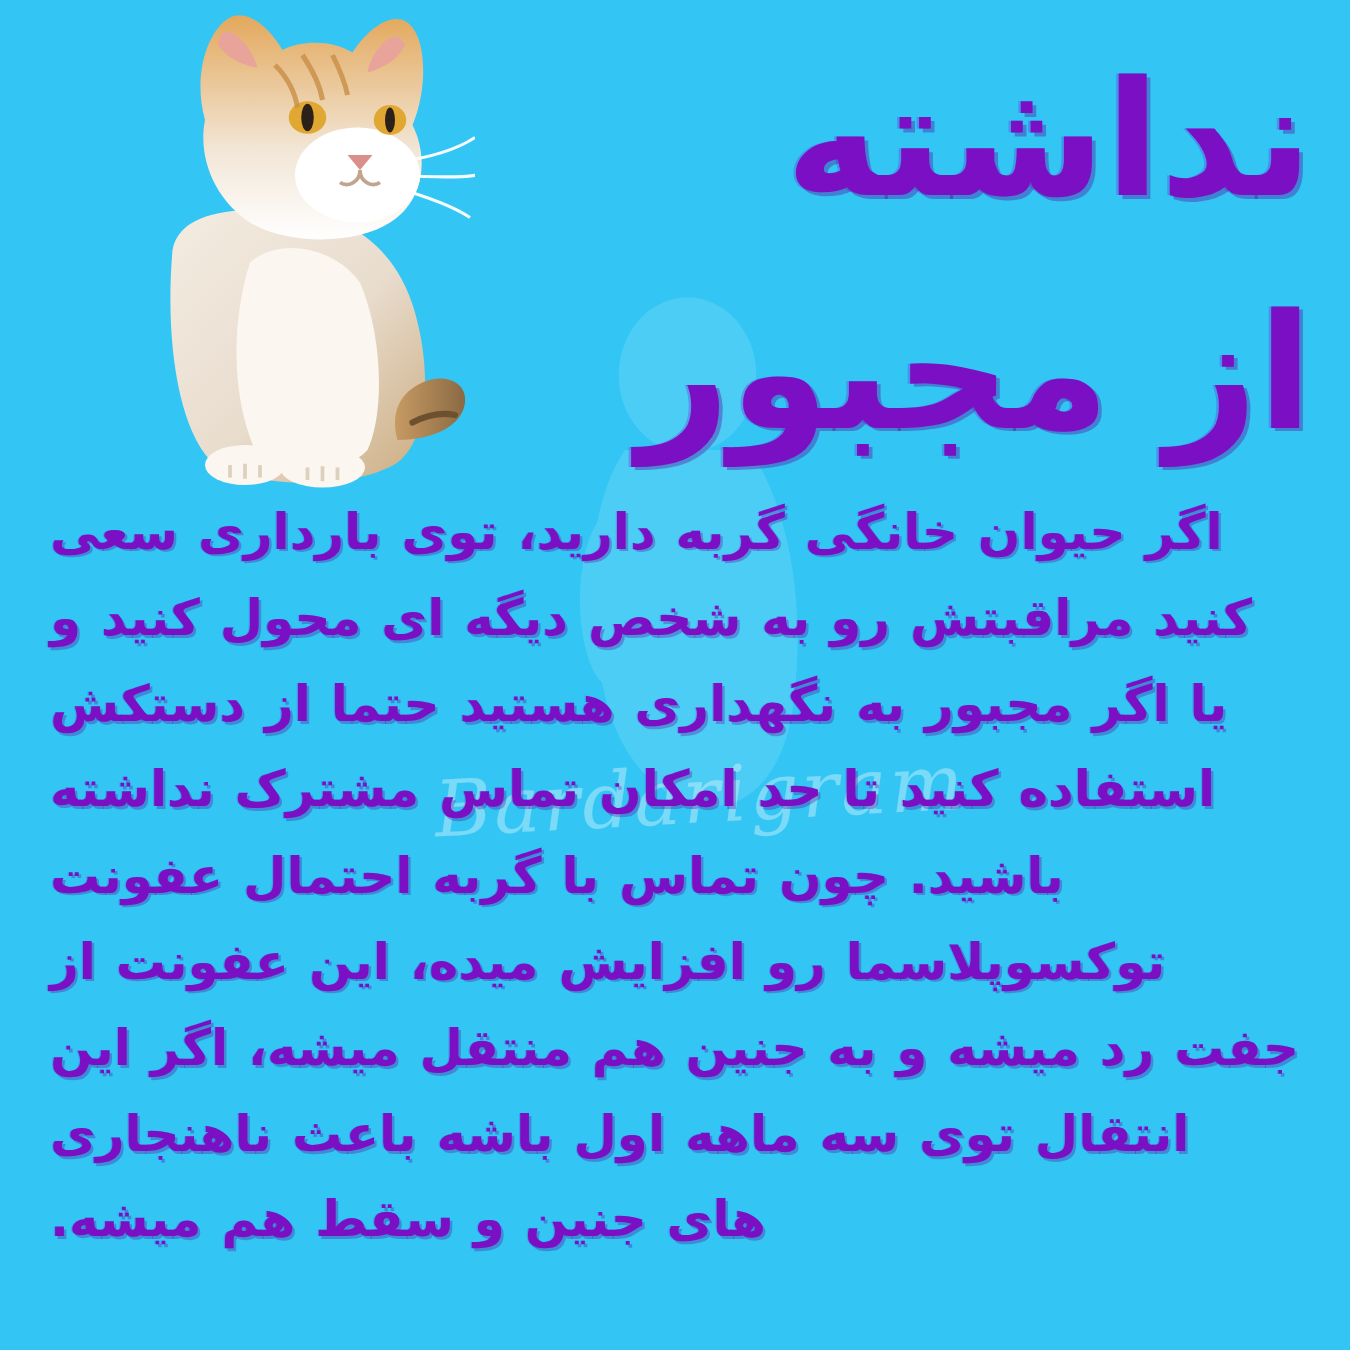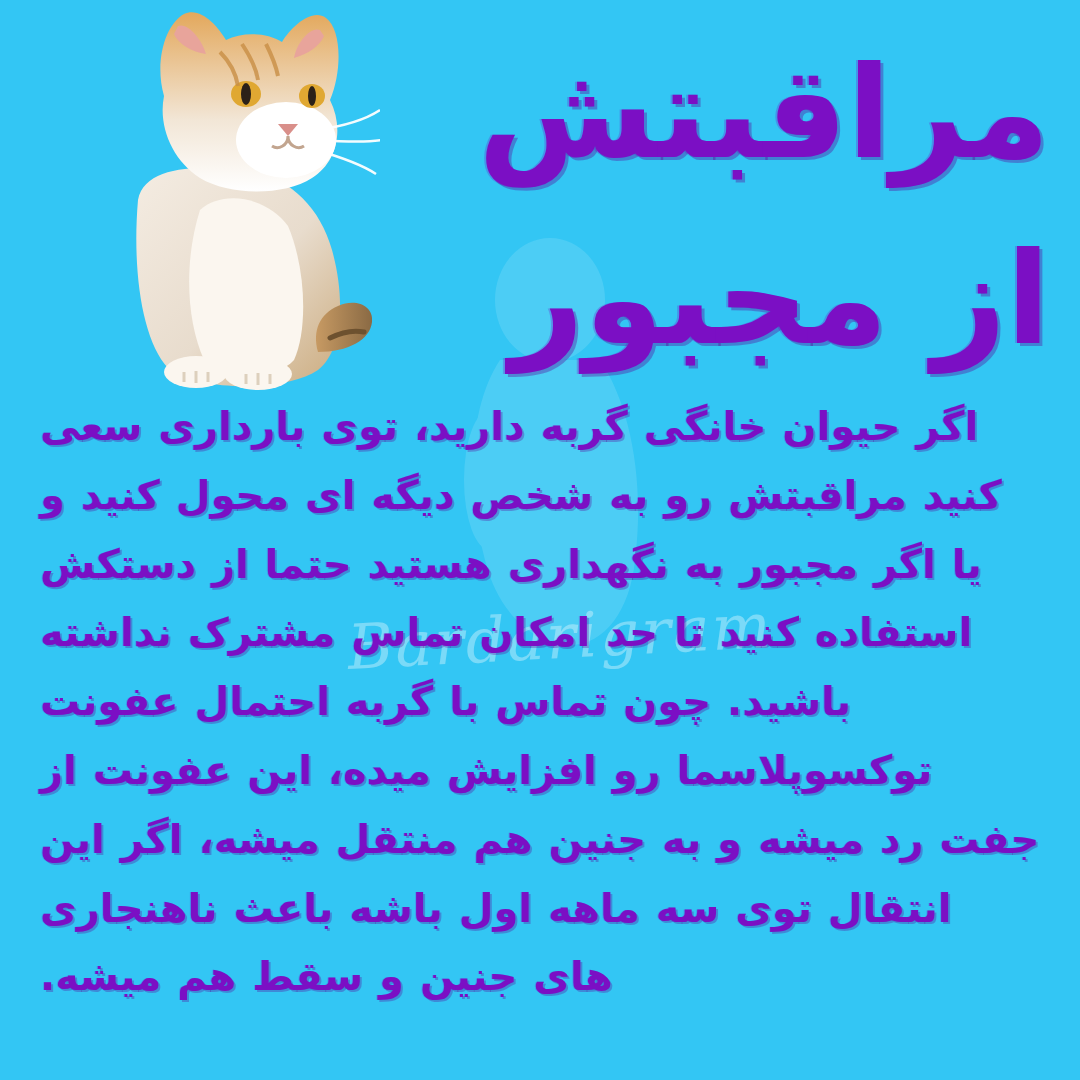--- a/index.html
+++ b/index.html
@@ -160,19 +160,19 @@
     </g>
 
     <g stroke="#c98f46" stroke-width="4" fill="none" opacity="0.8">
       <path d="M140 52 C150 62 156 74 158 86"></path>
       <path d="M162 44 C170 56 176 68 178 80"></path>
       <path d="M186 44 C192 56 196 66 198 76"></path>
     </g>
   </svg>
 
   <div class="heading">
-    <div class="heading-line">مراقبتش</div>
+    <div class="heading-line">نداشته</div>
     <div class="heading-line">از مجبور</div>
   </div>
 
   <div class="body-text">اگر حیوان خانگی گربه دارید، توی بارداری سعی کنید مراقبتش رو به شخص دیگه ای محول کنید و یا اگر مجبور به نگهداری هستید حتما از دستکش استفاده کنید تا حد امکان تماس مشترک نداشته باشید. چون تماس با گربه احتمال عفونت توکسوپلاسما رو افزایش میده، این عفونت از جفت رد میشه و به جنین هم منتقل میشه، اگر این انتقال توی سه ماهه اول باشه باعث ناهنجاری های جنین و سقط هم میشه.</div>
 
 </div>
 
 </body></html>

